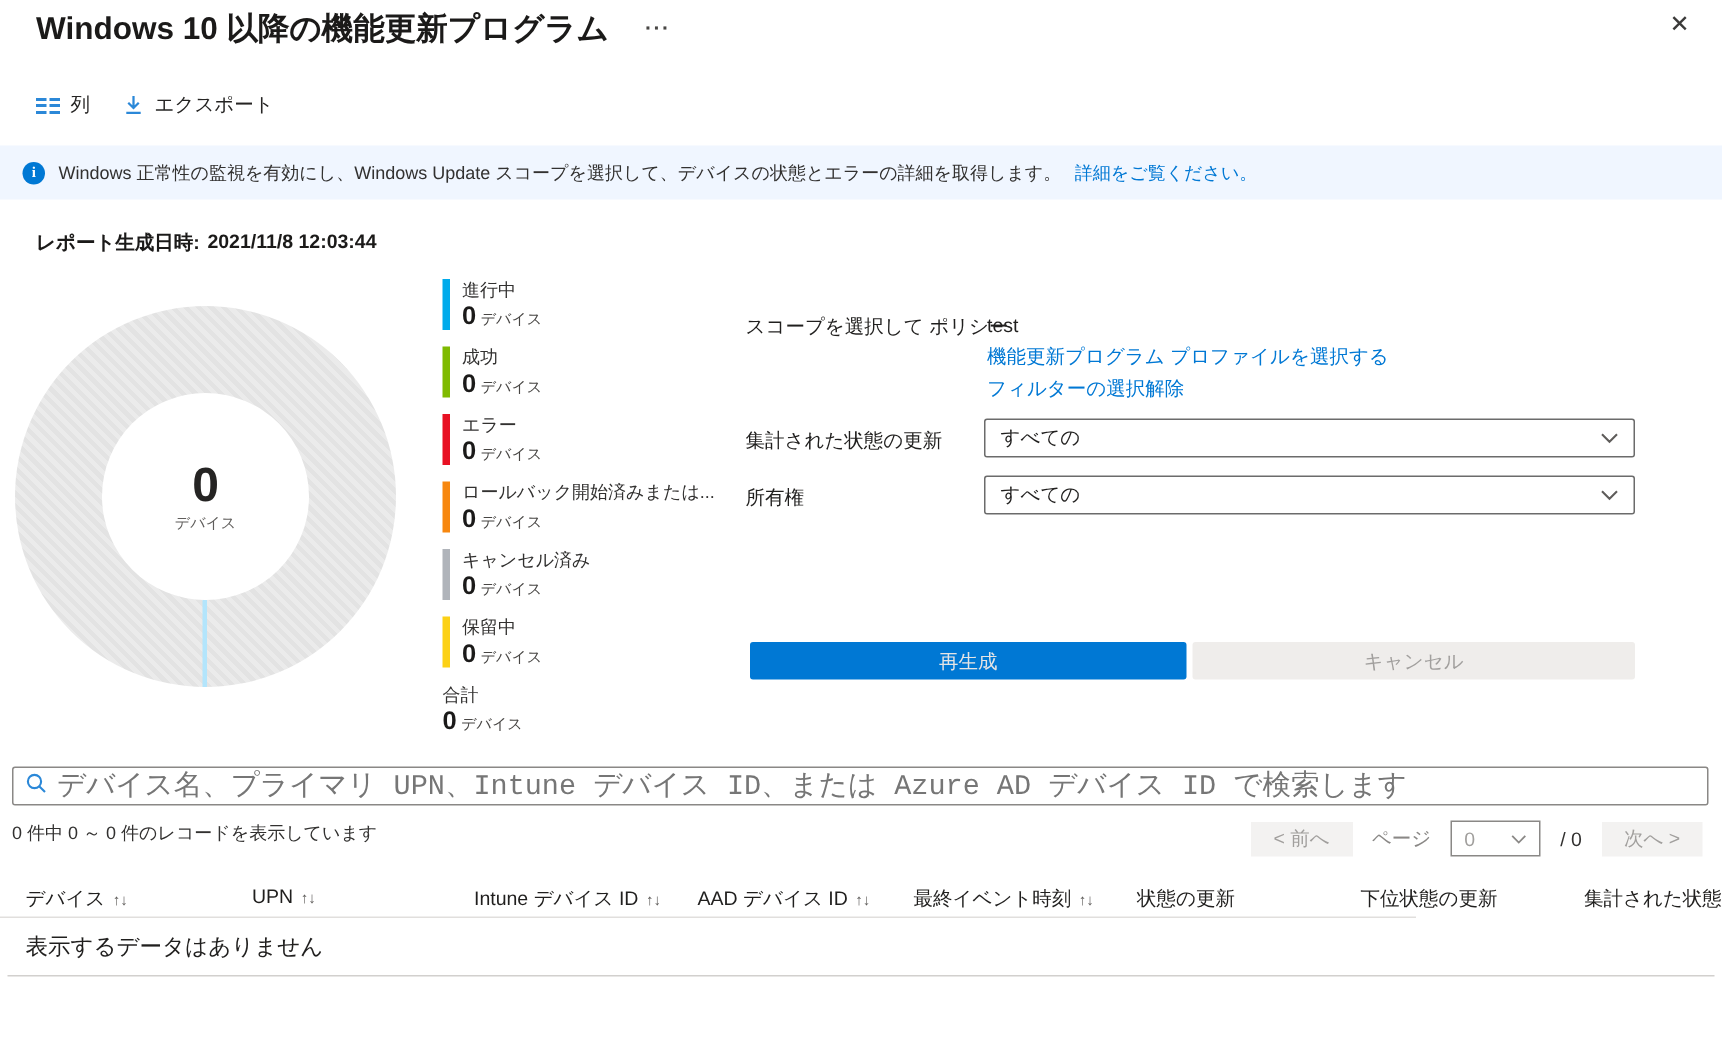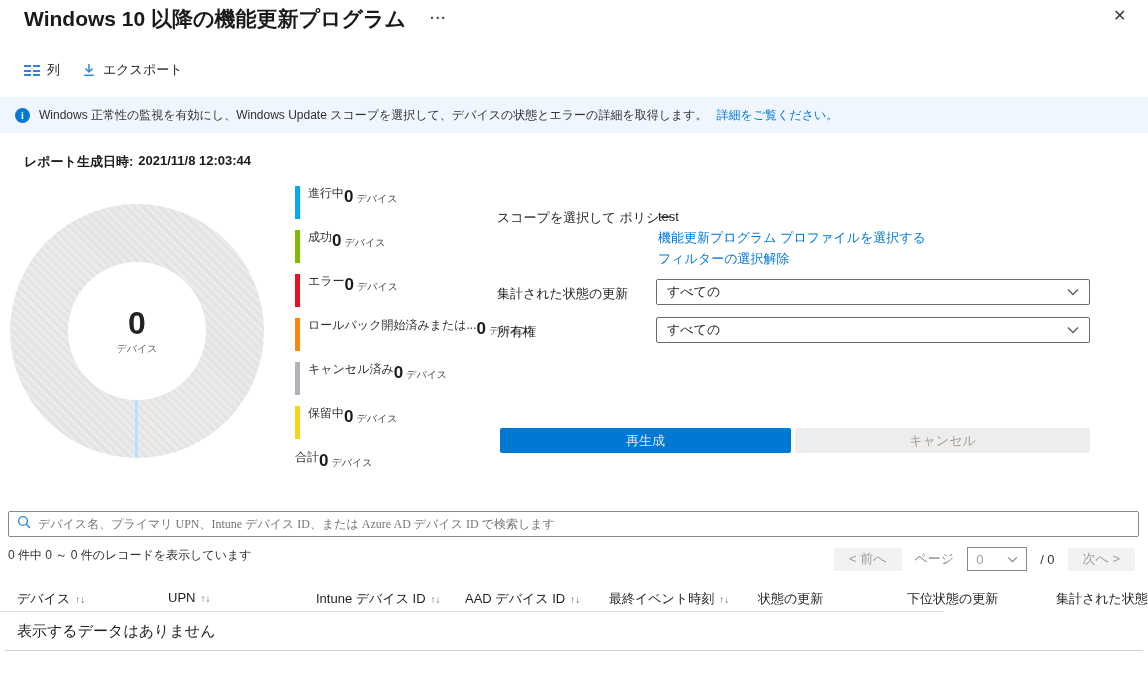--- a/index.html
+++ b/index.html
@@ -35,21 +35,21 @@
   .donut-tick { position:absolute; left:125px; bottom:0; width:3px; height:58px; }
   .donut-hole { position:absolute; left:58px; top:58px; width:138px; height:138px; border-radius:50%; background:#fff;
                 display:flex; flex-direction:column; align-items:center; justify-content:center; }
   .donut-center-value { font-size:32px; font-weight:600; color:#252423; line-height:34px; }
   .donut-center-unit { font-size:10px; color:#605e5c; margin-top:2px; }
 
   
   .legend { position:absolute; left:295px; top:186px; display:flex; flex-direction:column; gap:11px; }
   .legend-item { display:flex; min-height:33px; }
   .legend-bar { width:5px; margin-right:8px; }
-  .legend-texts { display:flex; flex-direction:row; }
+  .legend-texts { display:flex; flex-direction:column; }
   .legend-label { font-size:12px; color:#323130; line-height:14px; white-space:nowrap; }
   .legend-value-row { display:flex; align-items:baseline; gap:3px; margin-top:1px; }
   .legend-num { font-size:17px; font-weight:700; color:#1b1a19; line-height:19px; }
   .legend-unit { font-size:10px; color:#484644; }
 
   
   .flabel { position:absolute; font-size:13px; color:#201f1e; white-space:nowrap; }
   .fvalue { position:absolute; font-size:13px; color:#201f1e; }
   .flink { position:absolute; font-size:13px; color:#0078d4; cursor:pointer; white-space:nowrap; }
   .select { position:absolute; width:434px; height:26px; background:#fff; border:1px solid #6b6b6b; border-radius:2px;
@@ -58,21 +58,21 @@
 
   
   .btn { position:absolute; top:428px; height:25px; display:flex; align-items:center; justify-content:center;
          font-size:13px; border-radius:2px; cursor:pointer; border:none; }
   .btn-primary { left:500px; width:291px; color:#e5e5e5; }
   .btn-cancel { left:795px; width:295px; background:#efedeb; color:#a19f9d; }
 
   
   .search-box { position:absolute; left:8px; top:511px; width:1131px; height:26px; border:1px solid #8a8886; border-radius:2px;
                 background:#fff; display:flex; align-items:center; padding:0 8px; gap:7px; }
-  .search-box input { border:none; outline:none; flex:1; font-size:12px; color:#323130; background:transparent; font-family:Liberation Serif, serif; }
+  .search-box input { border:none; outline:none; flex:1; font-size:19px; color:#323130; background:transparent; font-family:Liberation Mono, monospace; }
   .search-box input::placeholder { color:#767676; }
 
   
   .record-summary { position:absolute; left:8px; top:547px; font-size:12px; color:#323130; }
   .pagination { position:absolute; left:834px; top:547px; display:flex; align-items:center; gap:13px; font-size:13px;text-align:center; }
   .page-btn { background:#f3f2f1; color:#a19f9d; height:23px; padding:0 15px; display:flex; align-items:center; cursor:pointer; white-space:nowrap; }
   .page-label { color:#8a8886; }
   .page-select { width:60px; height:24px; border:1px solid #8a8886; background:#fff; display:flex; align-items:center;
                  justify-content:space-between; padding:0 8px; color:#a19f9d; cursor:pointer; }
   .page-of { color:#323130; }

